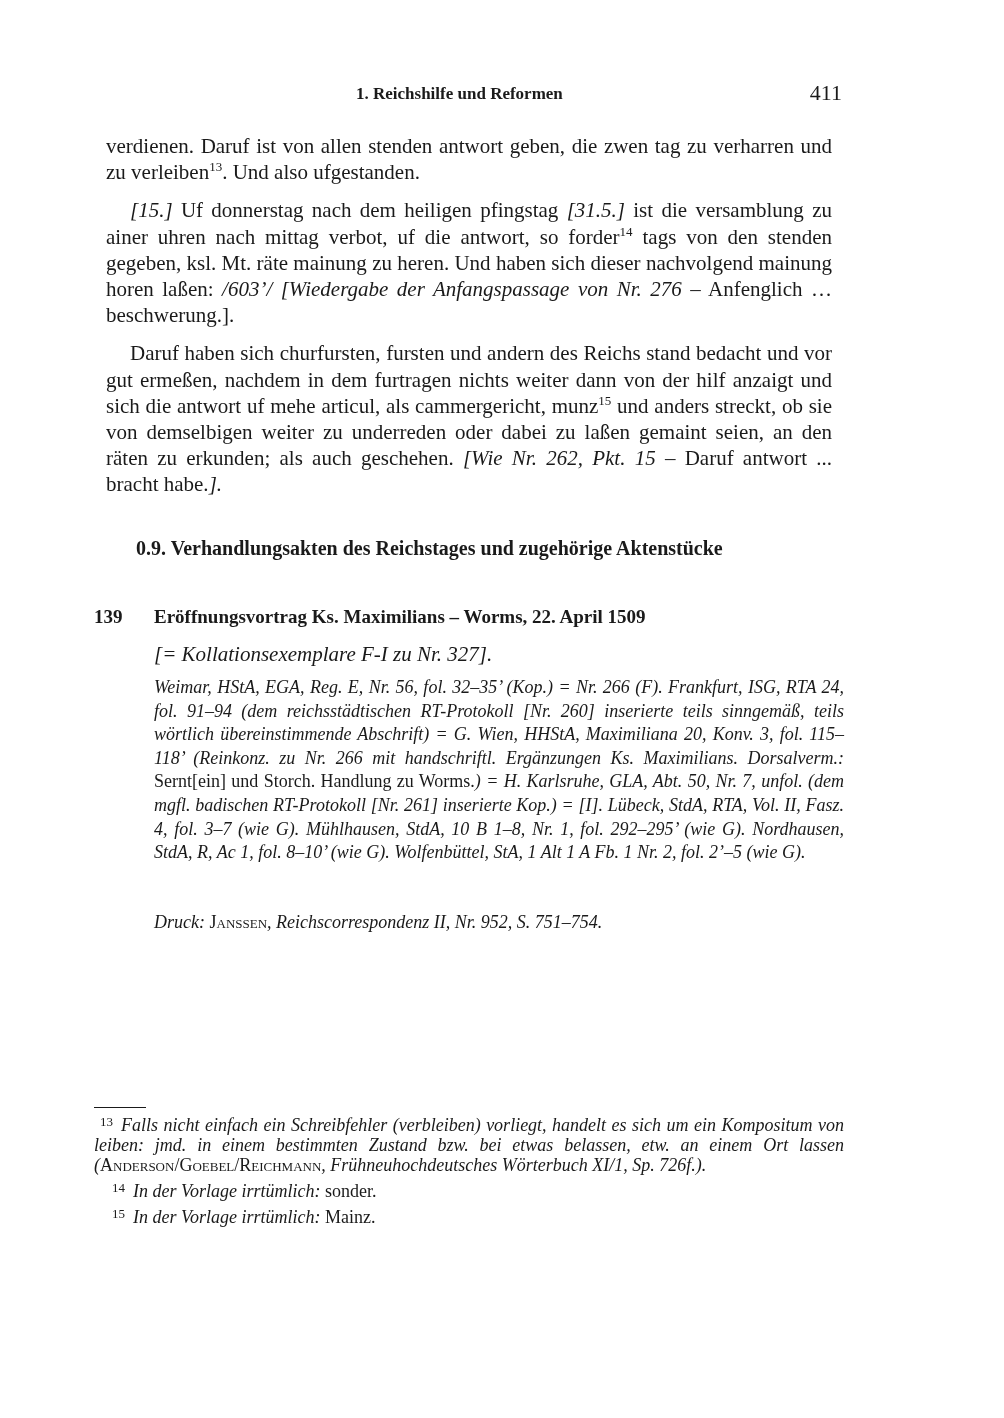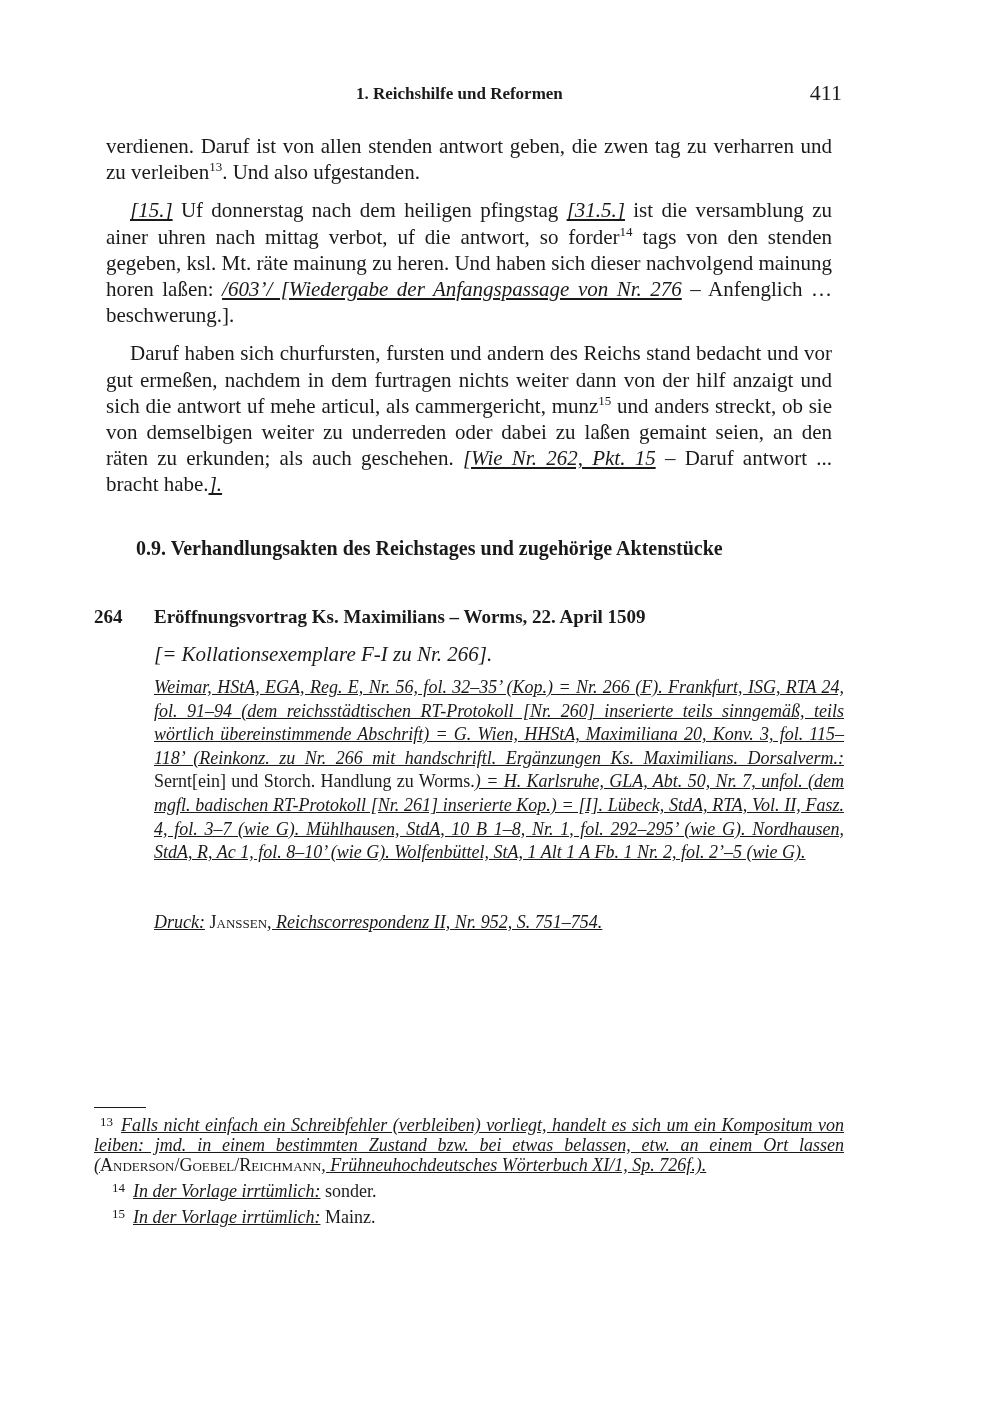--- a/index.html
+++ b/index.html
@@ -5,21 +5,21 @@
   html, body { margin: 0; padding: 0; background: #ffffff; }
   body { width: 1004px; height: 1418px; position: relative; overflow: hidden;
          font-family: "Liberation Serif", "DejaVu Serif", serif; color: #1a1a1a; }
   .page { position: absolute; left: 94px; top: 0; width: 750px; }
   .running-head { position: absolute; top: 80px; left: 0; width: 750px; height: 28px; }
   .running-title { position: absolute; left: 262px; top: 4px; font-size: 17px; font-weight: bold; }
   .page-number { position: absolute; right: 2px; top: 0; font-size: 22px; }
   .body { position: absolute; top: 121px; left: 0; width: 750px; font-size: 21px; line-height: 26.2px; text-align: justify; }
   .body p { margin: 12px; }
   .indent { text-indent: 24px; }
-  .body i, .doc i, .footnotes i { font-style: italic; text-decoration: underline; }
+  .body i, .doc i, .footnotes i { font-style: italic; }
   sup { font-size: 13px; vertical-align: 8px; line-height: 0; }
   .section-heading { position: absolute; top: 537px; left: 42px; font-size: 20px; font-weight: bold; }
   .doc { position: absolute; top: 606px; left: 0; width: 750px; }
   .doc-number { position: absolute; left: 0; top: 0; font-size: 19px; font-weight: bold; }
   .doc-title { position: absolute; left: 60px; top: 0; font-size: 19px; font-weight: bold; }
   .doc-note { position: absolute; left: 60px; top: 36px; font-size: 21px; font-style: italic; }
   .doc-sources { position: absolute; left: 60px; top: 70px; width: 690px; font-size: 18px; line-height: 23.6px; text-align: justify; }
   .doc-sources p { margin: 0; }
   .doc-print { position: absolute; left: 60px; top: 306px; font-size: 18px; }
   .sc { font-variant: small-caps; font-style: normal; }
@@ -40,23 +40,23 @@
 
   <div class="body">
     <p><span>verdienen. Daruf ist von allen stenden antwort geben, die zwen tag zu verharren und zu verleiben</span><sup>13</sup><span>. Und also ufgestanden.</span></p>
     <p class="indent"><i>[15.]</i><span> Uf donnerstag nach dem heiligen pfingstag </span><i>[31.5.]</i><span> ist die versamblung zu ainer uhren nach mittag verbot, uf die antwort, so forder</span><sup>14</sup><span> tags von den stenden gegeben, ksl. Mt. räte mainung zu heren. Und haben sich dieser nachvolgend mainung horen laßen: </span><i>/603’/ [Wiedergabe der Anfangspassage von Nr. 276</i><span> – Anfenglich … beschwerung.].</span></p>
     <p class="indent"><span>Daruf haben sich churfursten, fursten und andern des Reichs stand bedacht und vor gut ermeßen, nachdem in dem furtragen nichts weiter dann von der hilf anzaigt und sich die antwort uf mehe articul, als cammergericht, munz</span><sup>15</sup><span> und anders streckt, ob sie von demselbigen weiter zu underreden oder dabei zu laßen gemaint seien, an den räten zu erkunden; als auch geschehen. </span><i>[Wie Nr. 262, Pkt. 15</i><span> – Daruf antwort ... bracht habe.</span><i>].</i></p>
   </div>
 
   <div class="section-heading">0.9. Verhandlungsakten des Reichstages und zugehörige Aktenstücke</div>
 
   <div class="doc">
-    <span class="doc-number">264</span>
+    <span class="doc-number">139</span>
     <span class="doc-title">Eröffnungsvortrag Ks. Maximilians – Worms, 22. April 1509</span>
-    <div class="doc-note">[= Kollationsexemplare F-I zu Nr. 266].</div>
+    <div class="doc-note">[= Kollationsexemplare F-I zu Nr. 327].</div>
     <div class="doc-sources">
       <p><i>Weimar, HStA, EGA, Reg. E, Nr. 56, fol. 32–35’ (Kop.) = Nr. 266 (F). Frankfurt, ISG, RTA 24, fol. 91–94 (dem reichsstädtischen RT-Protokoll [Nr. 260] inserierte teils sinngemäß, teils wörtlich übereinstimmende Abschrift) = G. Wien, HHStA, Maximiliana 20, Konv. 3, fol. 115–118’ (Reinkonz. zu Nr. 266 mit handschriftl. Ergänzungen Ks. Maximilians. Dorsalverm.:</i><span class="roman"> Sernt[ein] und Storch. Handlung zu Worms.</span><i>) = H. Karlsruhe, GLA, Abt. 50, Nr. 7, unfol. (dem mgfl. badischen RT-Protokoll [Nr. 261] inserierte Kop.) = [I]. Lübeck, StdA, RTA, Vol. II, Fasz. 4, fol. 3–7 (wie G). Mühlhausen, StdA, 10 B 1–8, Nr. 1, fol. 292–295’ (wie G). Nordhausen, StdA, R, Ac 1, fol. 8–10’ (wie G). Wolfenbüttel, StA, 1 Alt 1 A Fb. 1 Nr. 2, fol. 2’–5 (wie G).</i></p>
     </div>
     <div class="doc-print"><i>Druck:</i><span class="sc"> Janssen</span><i>, Reichscorrespondenz II, Nr. 952, S. 751–754.</i></div>
   </div>
 </div>
 
 <div class="footnote-rule"></div>
 
 <div class="footnotes">

